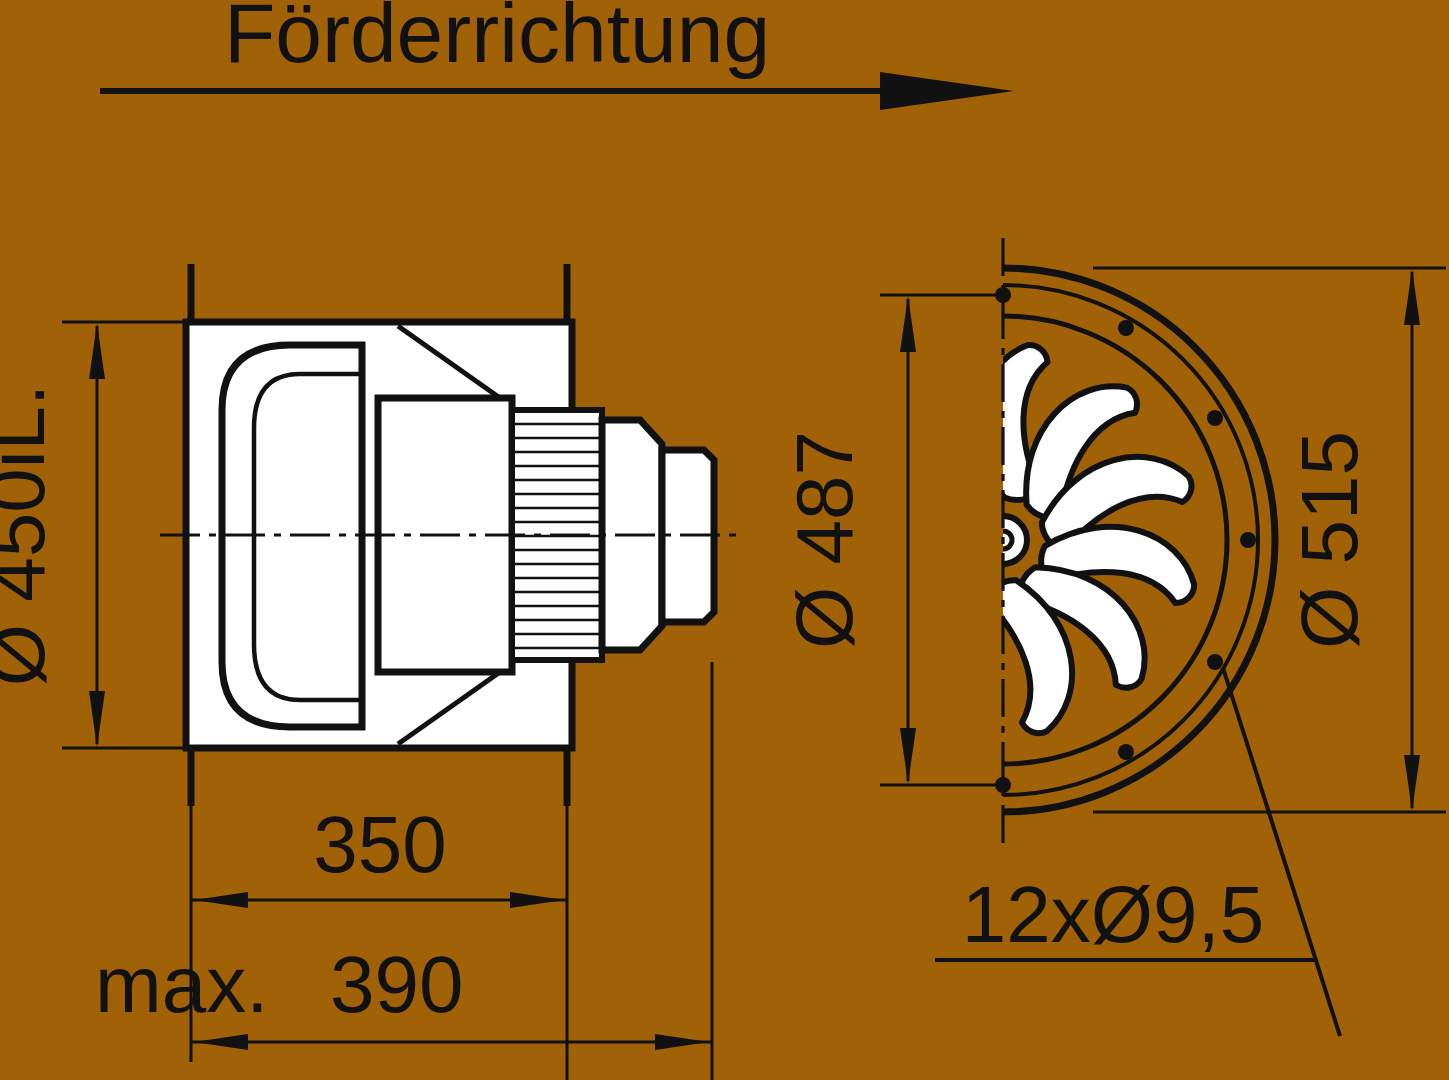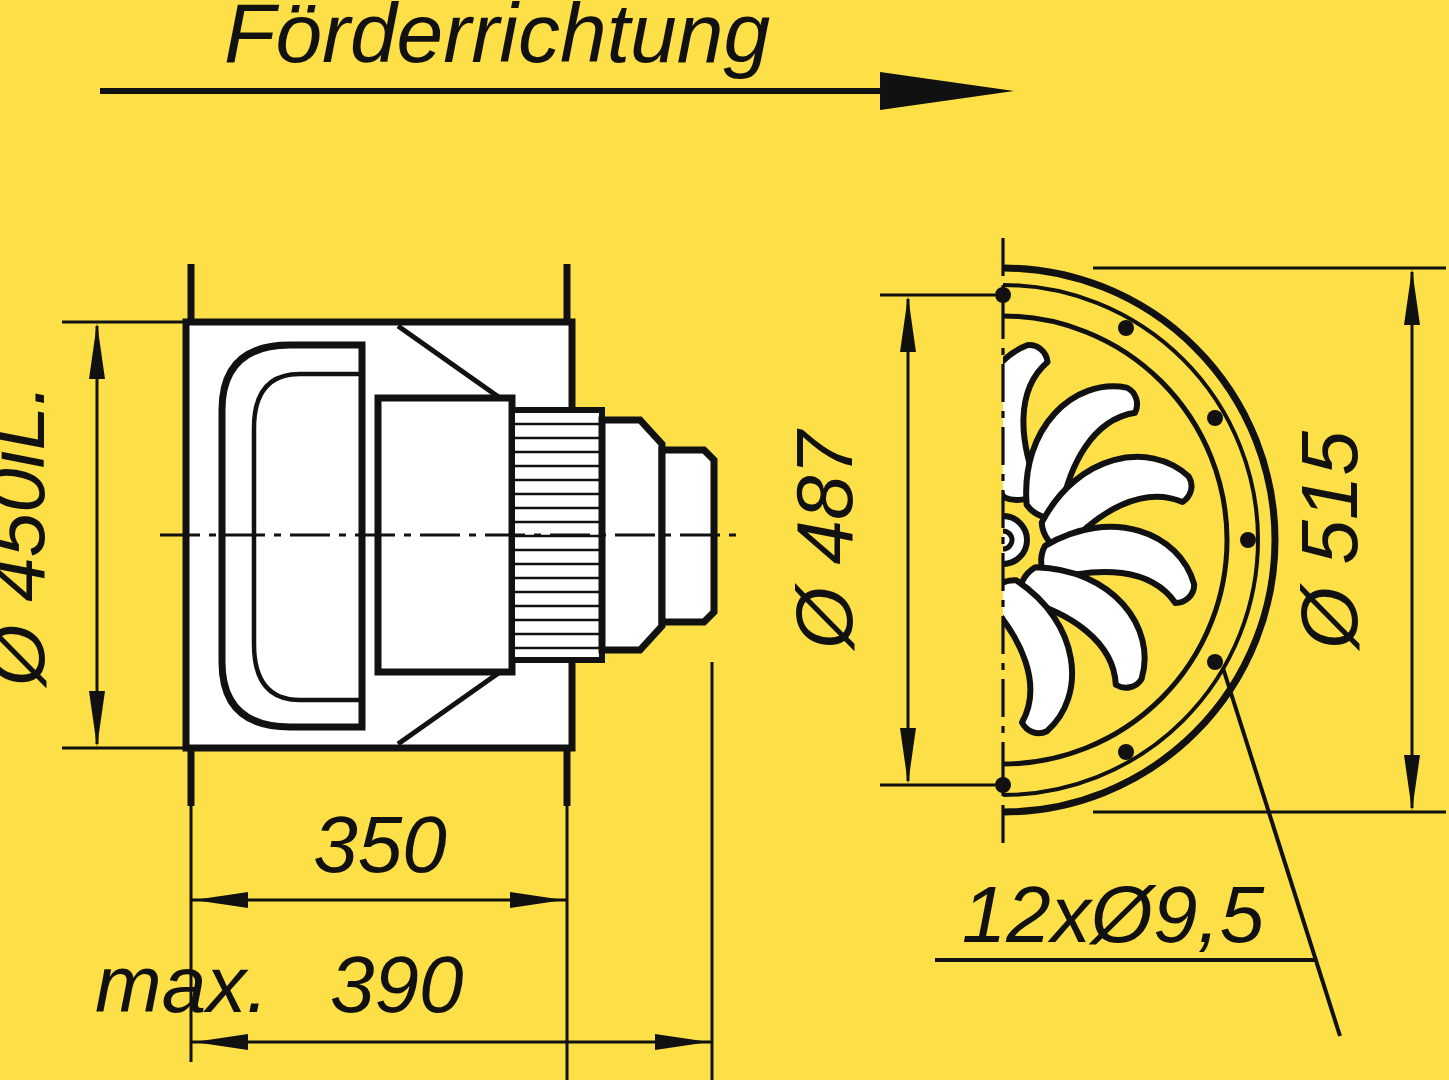--- a/index.html
+++ b/index.html
@@ -1,16 +1,16 @@
 <!DOCTYPE html>
 <html><head>
 <meta charset="utf-8">
 <style>
   html,body{margin:0;padding:0;background:#ffffff;}
-  .sheet{width:1449px;height:1080px;position:relative;background:#fde047;overflow:hidden;font-style:italic;}
+  .sheet{width:1449px;height:1080px;position:relative;background:#a16207;overflow:hidden;}
   svg{display:block;}
   .t{font-family:"Liberation Sans","DejaVu Sans",sans-serif;fill:#111111;}
   .t-title{font-size:84px;}
   .t-dim{font-size:80px;}
   .ln{stroke:#111111;fill:none;}
   .fw{fill:#ffffff;stroke:#111111;}
   .solid{fill:#111111;stroke:none;}
 </style>
 </head>
 <body>

